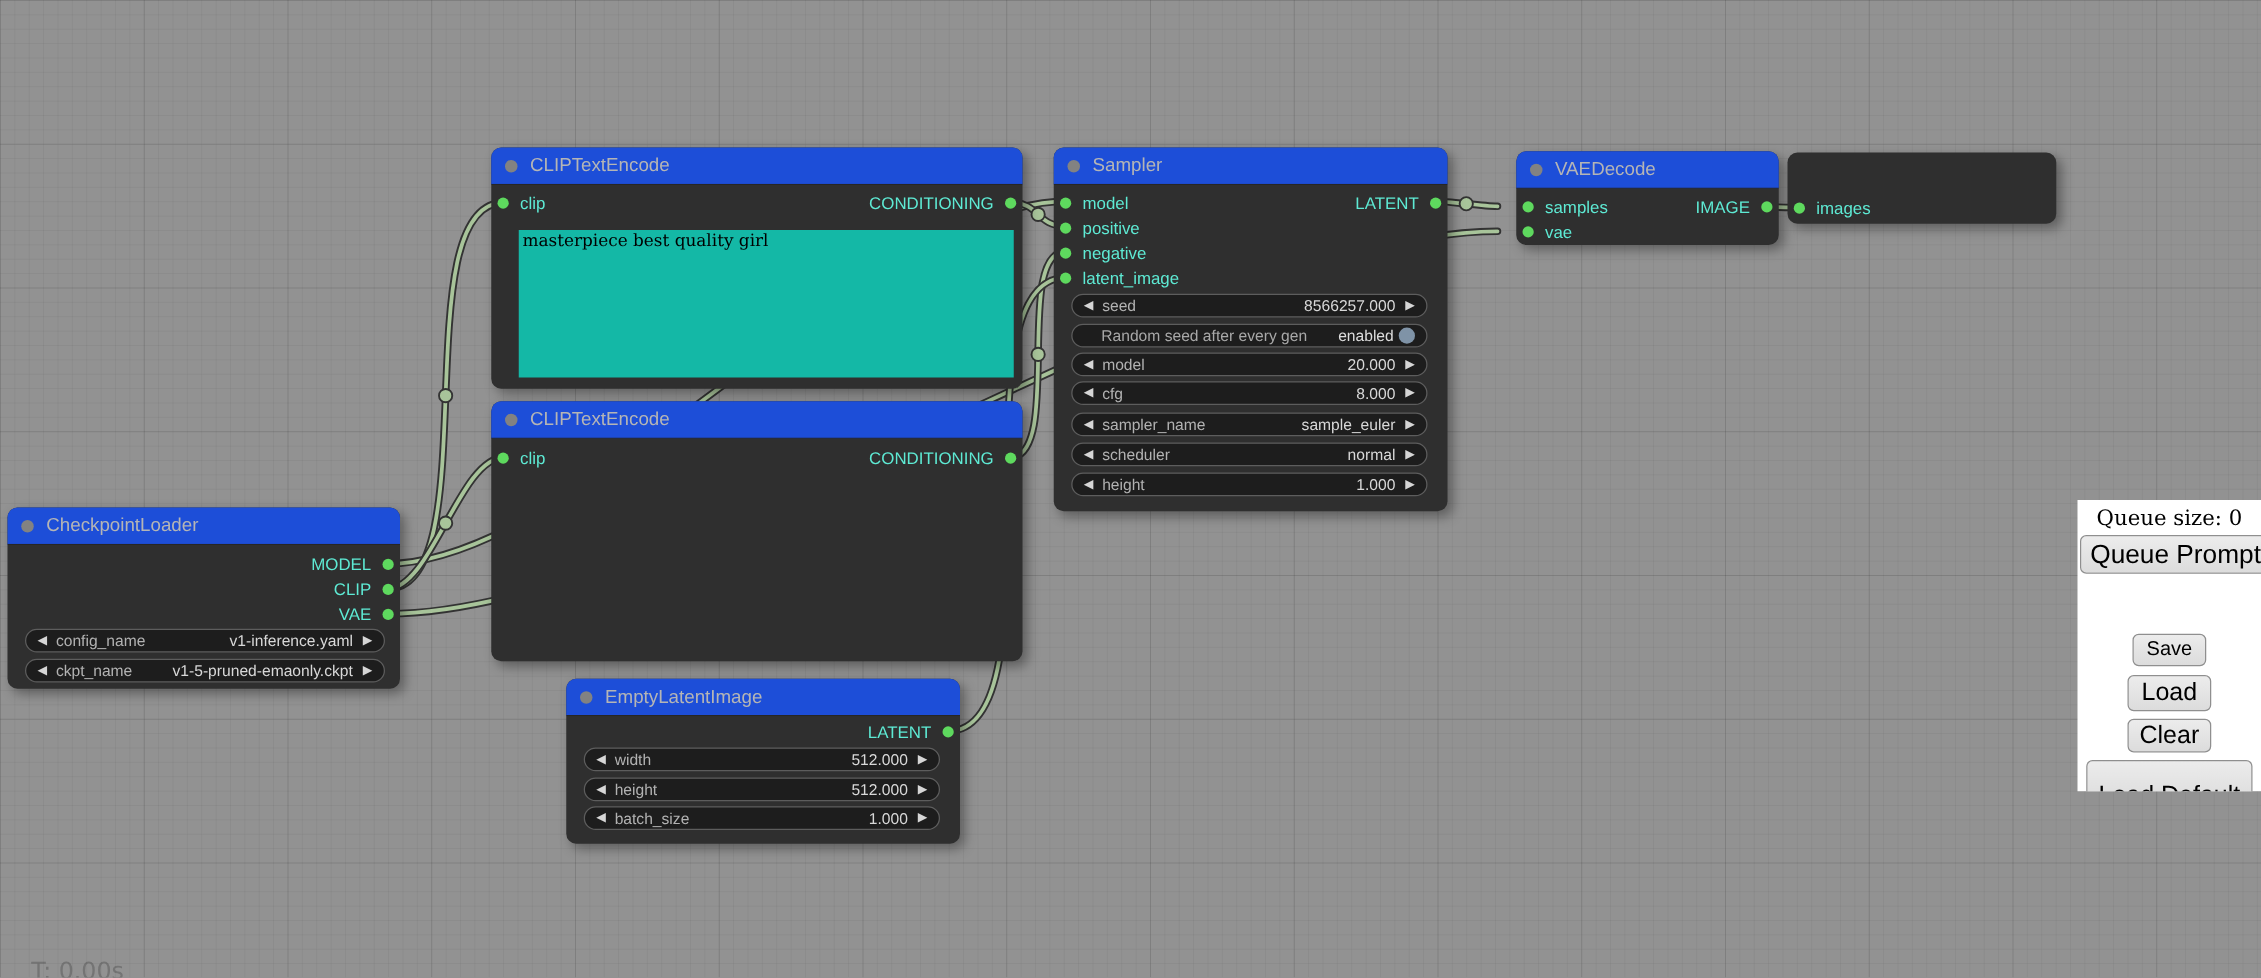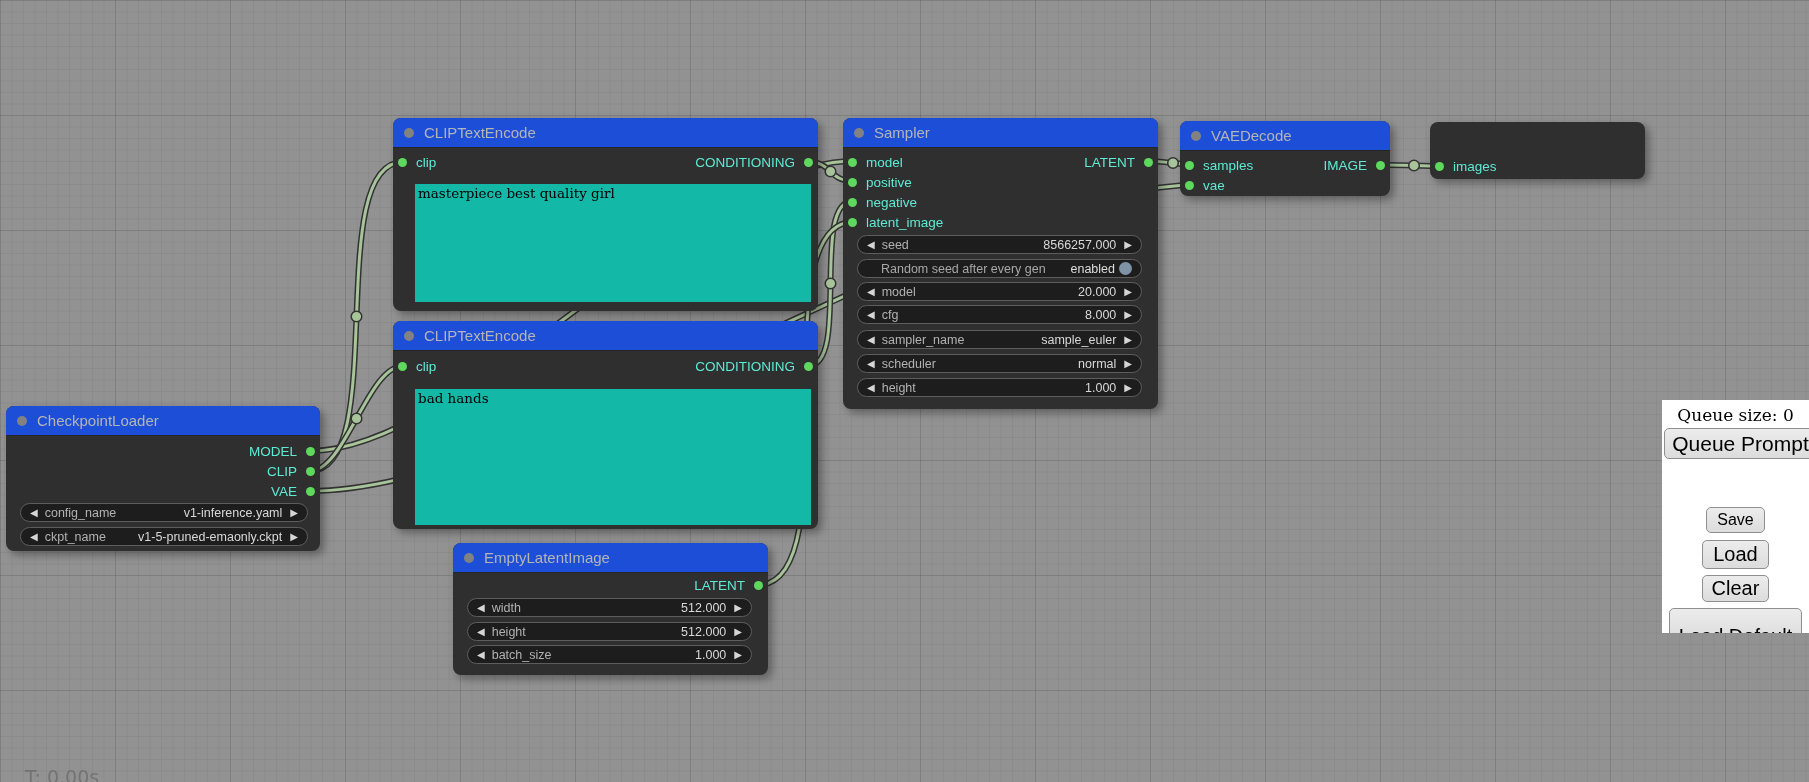--- a/index.html
+++ b/index.html
@@ -183,21 +183,20 @@
     <span class="ttext">CLIPTextEncode</span>
   </div>
   <div class="slot in" style="top:35px">
     <span class="sdot"></span>
     <span class="slabel">clip</span>
   </div>
   <div class="slot out" style="top:35px">
     <span class="sdot"></span>
     <span class="slabel">CONDITIONING</span>
   </div>
-  <textarea class="prompt-text" style="left: 22px; top: 68px; width: 396px; height: 136px;" spellcheck="false">bad hands</textarea>
 </div>
 
 <div class="node" style="left:453px;top:543px;width:315px;height:132px;">
   <div class="ntitle">
     <span class="tdot"></span>
     <span class="ttext">EmptyLatentImage</span>
   </div>
   <div class="slot out" style="top:32px">
     <span class="sdot"></span>
     <span class="slabel">LATENT</span>
@@ -283,21 +282,21 @@
     <span class="warrow">▶</span>
   </div>
   <div class="widget" style="top:260px">
     <span class="warrow">◀</span>
     <span class="wlabel">height</span>
     <span class="wvalue">1.000</span>
     <span class="warrow">▶</span>
   </div>
 </div>
 
-<div class="node" style="left:1180px;top:121px;width:210px;height:75px;">
+<div class="node" style="left:1213px;top:121px;width:210px;height:75px;">
   <div class="ntitle">
     <span class="tdot"></span>
     <span class="ttext">VAEDecode</span>
   </div>
   <div class="slot in" style="top:34px">
     <span class="sdot"></span>
     <span class="slabel">samples</span>
   </div>
   <div class="slot in" style="top:54px">
     <span class="sdot"></span>

